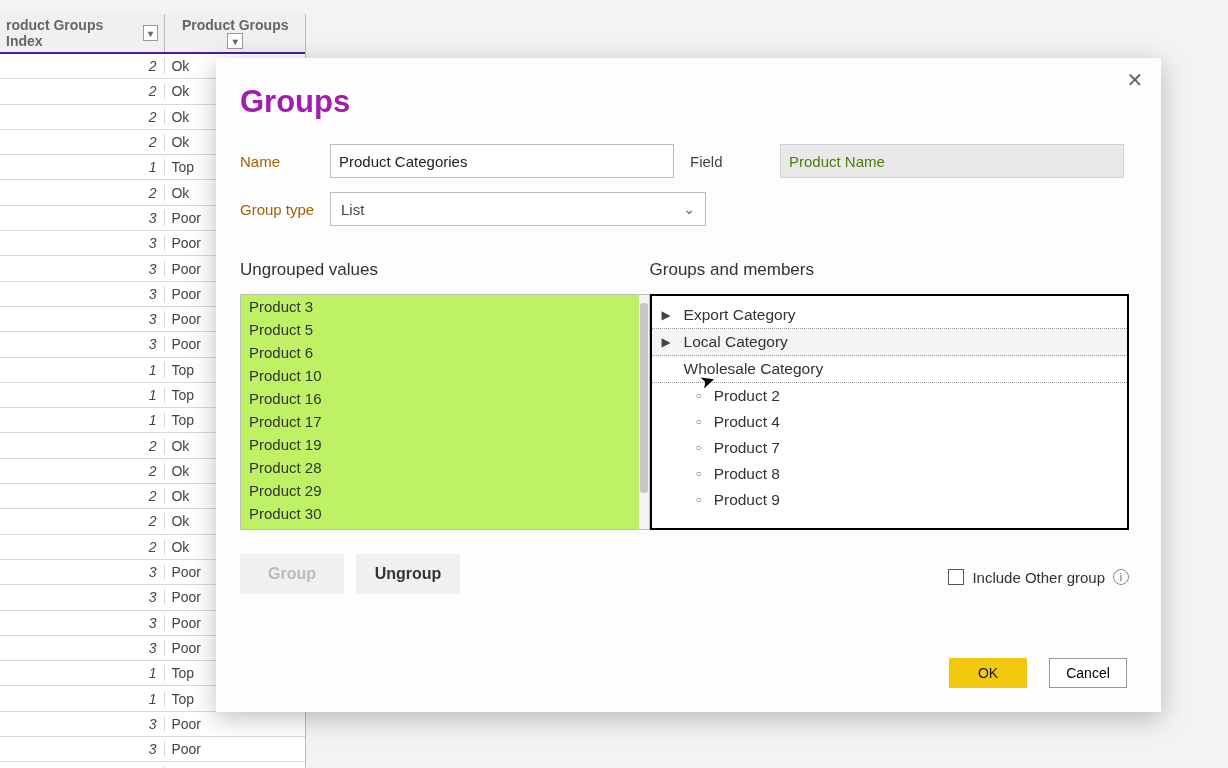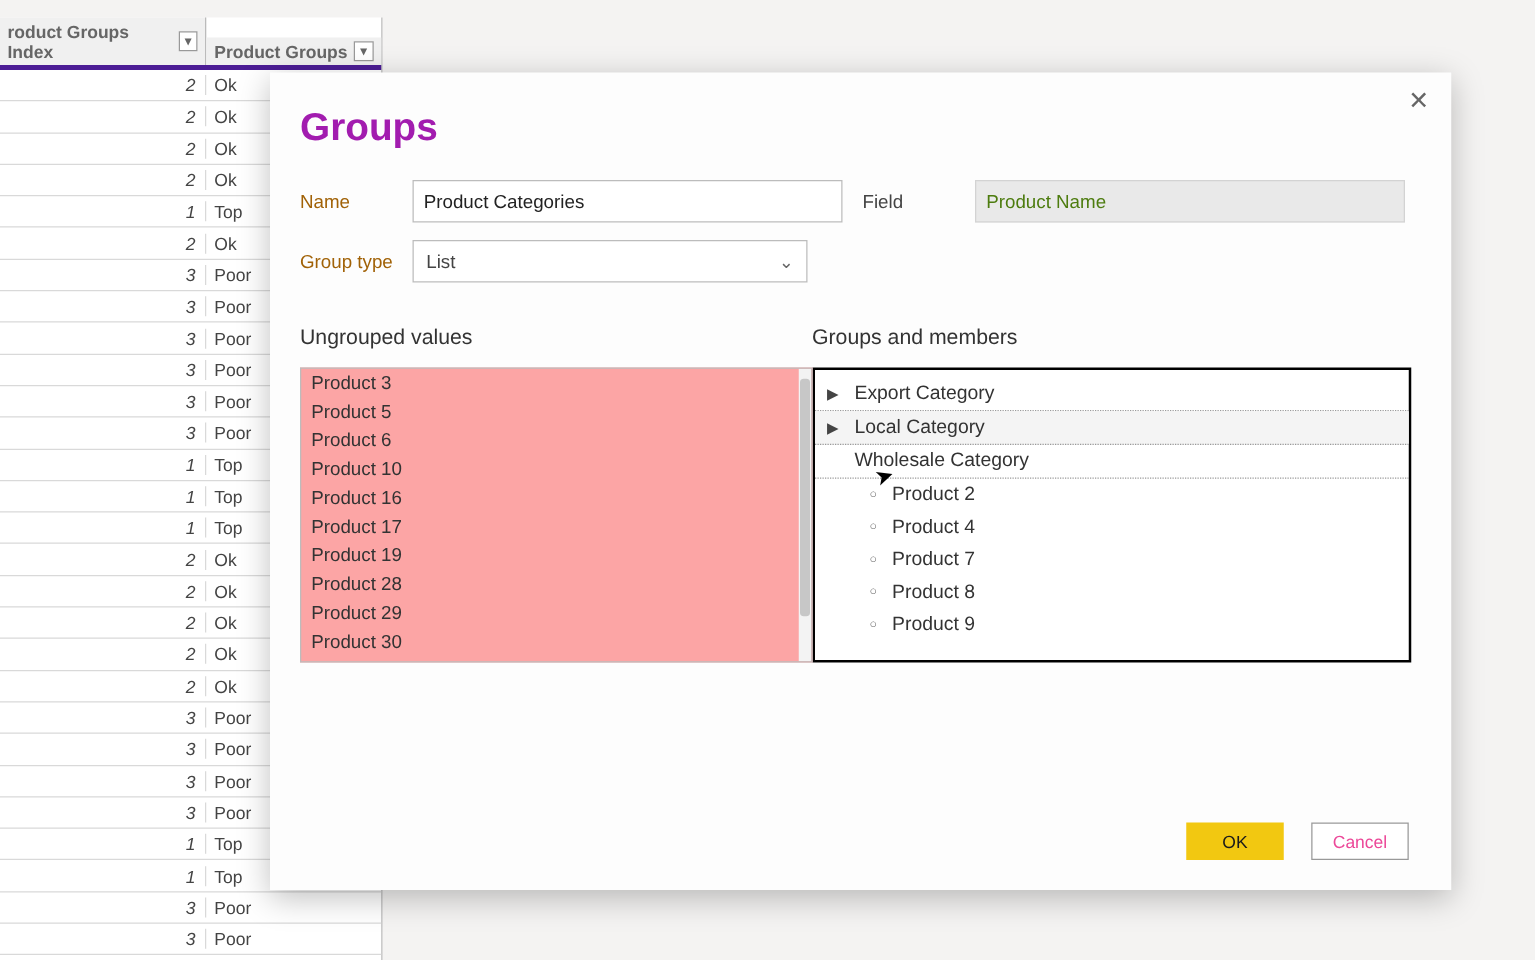--- a/index.html
+++ b/index.html
@@ -16,35 +16,34 @@
   
   .bg-table {
     position: absolute;
     left: 0; top: 14px;
     width: 306px;
     background: #fff;
     border-right: 1px solid #bbb;
   }
   .bg-head {
     display: flex;
-    border-bottom: 4px solid #4c1d95;
-    align-items: flex-end;
+    border-bottom: 2px solid #4c1d95;
   }
   .bg-head .col {
     display: flex;
     align-items: center;
     justify-content: space-between;
     padding: 3px 6px;
     background: #f0f0f0;
     color: #666;
     font-weight: 600;
     border-right: 1px solid #bbb;
   }
   .bg-head .col:first-child { width: 166px; }
-  .bg-head .col:last-child  { width: 140px; border-right: none; }
+  .bg-head .col:last-child  { width: 140px; border-right: none; flex-direction: column; }
   .bg-head .drop {
     width: 16px; height: 16px;
     border: 1px solid #999;
     display: flex; align-items: center; justify-content: center;
     font-size: 10px; color:#666; background:#fff;
   }
   .bg-row {
     display: flex;
     border-bottom: 1px solid #d9d9d9;
     height: 25.3px;
@@ -111,21 +110,21 @@
     padding: 0 8px;
     font-size: 15px;
     color:#222;
   }
   .tbox.readonly {
     background:#e9e9e9;
     border-color:#d3d3d3;
     color:#4d7c0f;
   }
   .selbox {
-    width: 316px; height:34px;
+    width: 376px; height:34px;
     border:1px solid #bcbcbc;
     background:#fff;
     display:flex; align-items:center; justify-content:space-between;
     padding:0 10px;
     font-size:15px; color:#444;
   }
   .selbox .chev { color:#666; font-size:14px; }
 
   .columns {
     display:flex;
@@ -137,21 +136,21 @@
   .col-head {
     font-size: 17px;
     color:#333;
     margin-bottom: 14px;
   }
   .listbox {
     border:1px solid #bcbcbc;
     height: 236px;
     overflow:hidden;
     position:relative;
-    background:#fca5a5;
+    background:#bef264;
   }
   .listbox .item {
     padding: 3px 8px;
     font-size: 15px;
     color:#333;
   }
   .listbox .scroll-track {
     position:absolute; right:0; top:0; width:10px; height:100%;
     background:#f3f3f3;
   }
@@ -220,21 +219,21 @@
     right: 34px; bottom: 24px;
     display:flex; gap:22px;
   }
   .fbtn {
     width: 78px; height:30px;
     display:flex; align-items:center; justify-content:center;
     font-size:14px;
     cursor:pointer;
   }
   .fbtn.ok { background:#f2c811; color:#1a1a1a; border:none; }
-  .fbtn.cancel { background:#fff; border:1px solid #999; color:#ec4899; }
+  .fbtn.cancel { background:#fff; border:1px solid #999; color:#000000; }
 
   .cursor-arrow {
     position:absolute;
     left: 700px; top: 370px;
     font-size: 18px; color:#000;
     pointer-events:none;
     transform: rotate(-18deg);
   }
 </style>
 </head>
@@ -447,20 +446,31 @@
             <span>Product 8</span>
           </div>
           <div class="grp-row member">
             <span class="dot">○</span>
             <span>Product 9</span>
           </div>
         </div>
     </div>
   </div>
 
+  <div class="below-lists">
+    <div class="btn-grp">
+      <button class="btn disabled">Group</button>
+      <button class="btn">Ungroup</button>
+    </div>
+    <div class="include">
+      <span class="chk"></span>
+      <span>Include Other group</span>
+      <span class="info">i</span>
+    </div>
+  </div>
 
   <div class="footer">
     <div class="fbtn ok">OK</div>
     <div class="fbtn cancel">Cancel</div>
   </div>
 </div>
 
 <div class="cursor-arrow">➤</div>
 
 </body></html>

